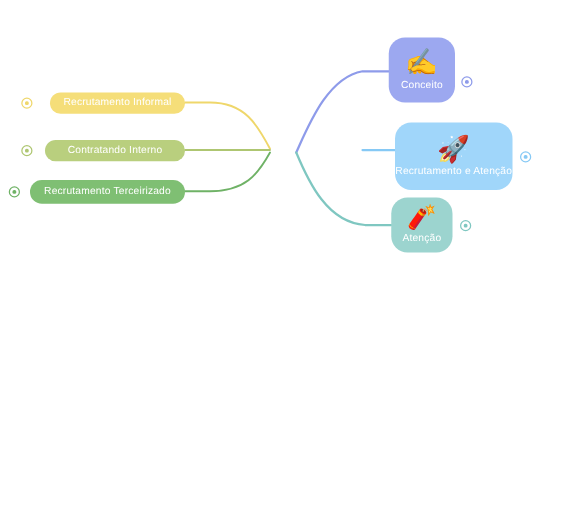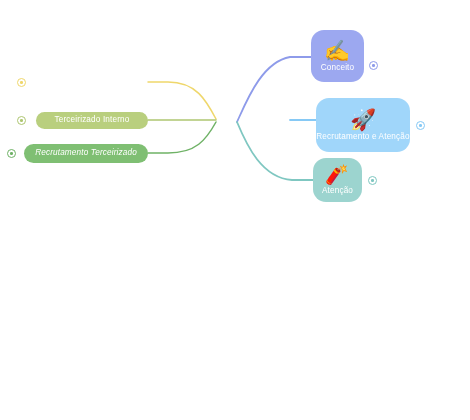--- a/index.html
+++ b/index.html
@@ -77,21 +77,20 @@
   }
   #pill-interno {
     left: 36px;  top: 112px;
     width: 112px; height: 17px;
     background: #B9CF7E;
   }
   #pill-terceirizado {
     left: 24px;  top: 144px;
     width: 124px; height: 19px;
     background: #7FBF73;
-    font-style: italic;
   }
 
   
   .card {
     position: absolute;
     z-index: 3;
     border-radius: 13px;
     display: flex;
     flex-direction: column;
     align-items: center;
@@ -178,24 +177,27 @@
     <path d="M 148 153 L 168 153 C 196 153 206 140 216 122" fill="none" stroke="#6FB266" stroke-width="1.5" stroke-linecap="round"></path>
 
     <path d="M 237 122 C 247 100 262 62 290 57 L 311 57" fill="none" stroke="#8E9BEA" stroke-width="1.8" stroke-linecap="round"></path>
 
     <path d="M 290 120 L 316 120" fill="none" stroke="#86C9F5" stroke-width="1.8" stroke-linecap="round"></path>
 
     <path d="M 237 122 C 247 146 262 178 292 180 L 313 180" fill="none" stroke="#7FC7C1" stroke-width="1.8" stroke-linecap="round"></path>
   </svg>
 
 
+  <div class="pill" id="pill-informal">
+    <span class="pill-label">Recrutamento Informal</span>
+  </div>
   <div class="toggle" id="toggle-informal"></div>
 
   <div class="pill" id="pill-interno">
-    <span class="pill-label">Terceirizado Interno</span>
+    <span class="pill-label">Contratando Interno</span>
   </div>
   <div class="toggle" id="toggle-interno"></div>
 
   <div class="pill" id="pill-terceirizado">
     <span class="pill-label">Recrutamento Terceirizado</span>
   </div>
   <div class="toggle" id="toggle-terceirizado"></div>
 
   <div class="card" id="card-conceito">
     <span class="card-icon">✍️</span>

